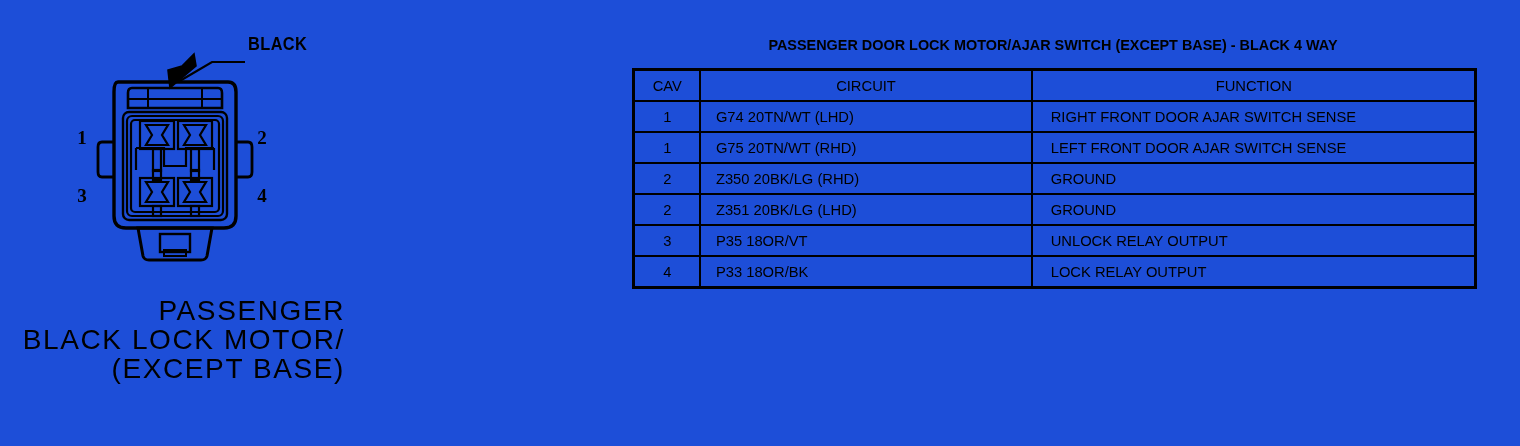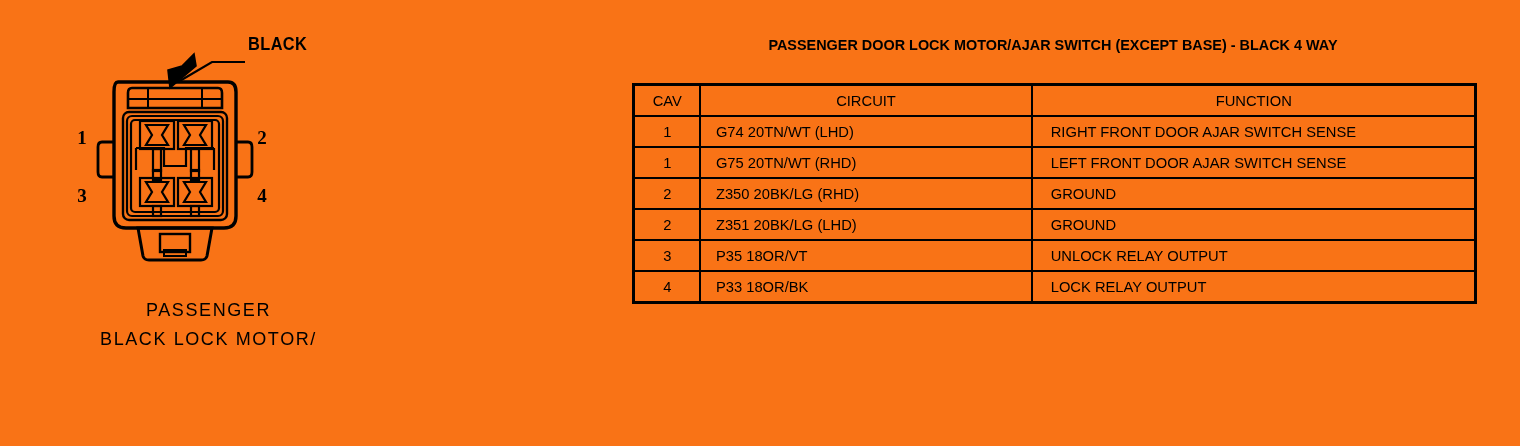--- a/index.html
+++ b/index.html
@@ -4,21 +4,21 @@
 <style>
   html, body {
     margin: 0;
     padding: 0;
     background: #ffffff;
   }
   #page {
     position: relative;
     width: 1520px;
     height: 446px;
-    background: #f97316;
+    background: #1d4ed8;
     overflow: hidden;
     font-family: "Liberation Sans", sans-serif;
     color: #000000;
   }
 
   
   #connector-figure {
     position: absolute;
     left: 0px;
     top: 0px;
@@ -55,28 +55,27 @@
   #pin-1 { left: 72px;  top: 127px; }
   #pin-2 { left: 252px; top: 127px; }
   #pin-3 { left: 72px;  top: 185px; }
   #pin-4 { left: 252px; top: 185px; }
 
   #connector-caption {
     position: absolute;
     left: 0px;
     top: 296px;
     width: 345px;
-    text-align: center;
+    text-align: right;
     font-family: "Liberation Sans", sans-serif;
-    font-size: 18px;
+    font-size: 28px;
     font-weight: 400;
     letter-spacing: 1.6px;
     line-height: 29px;
     white-space: nowrap;
-    margin-left: 36px;
   }
   #connector-caption div { white-space: nowrap; }
 
   
   #table-title {
     position: absolute;
     left: 632px;
     top: 36px;
     width: 842px;
     text-align: center;
@@ -89,21 +88,20 @@
   }
 
   #pinout-table {
     position: absolute;
     left: 632px;
     top: 68px;
     width: 842px;
     border-collapse: collapse;
     table-layout: fixed;
     border: 3px solid #000;
-    margin-top: 15px;
   }
   #pinout-table col.c-cav  { width: 66px; }
   #pinout-table col.c-circ { width: 332px; }
   #pinout-table col.c-func { width: 444px; }
 
   #pinout-table th,
   #pinout-table td {
     border: 2px solid #000;
     height: 29px;
     font-size: 15.5px;
@@ -196,20 +194,21 @@
     <div class="callout-label">BLACK</div>
 
     <div class="pin-num" id="pin-1">1</div>
     <div class="pin-num" id="pin-2">2</div>
     <div class="pin-num" id="pin-3">3</div>
     <div class="pin-num" id="pin-4">4</div>
 
     <div id="connector-caption">
       <div>PASSENGER</div>
       <div>BLACK LOCK MOTOR/</div>
+      <div>(EXCEPT BASE)</div>
     </div>
   </div>
 
   <div id="table-title">PASSENGER DOOR LOCK MOTOR/AJAR SWITCH (EXCEPT BASE) - BLACK 4 WAY</div>
 
   <table id="pinout-table">
     <colgroup>
       <col class="c-cav">
         <col class="c-circ">
         <col class="c-func">

